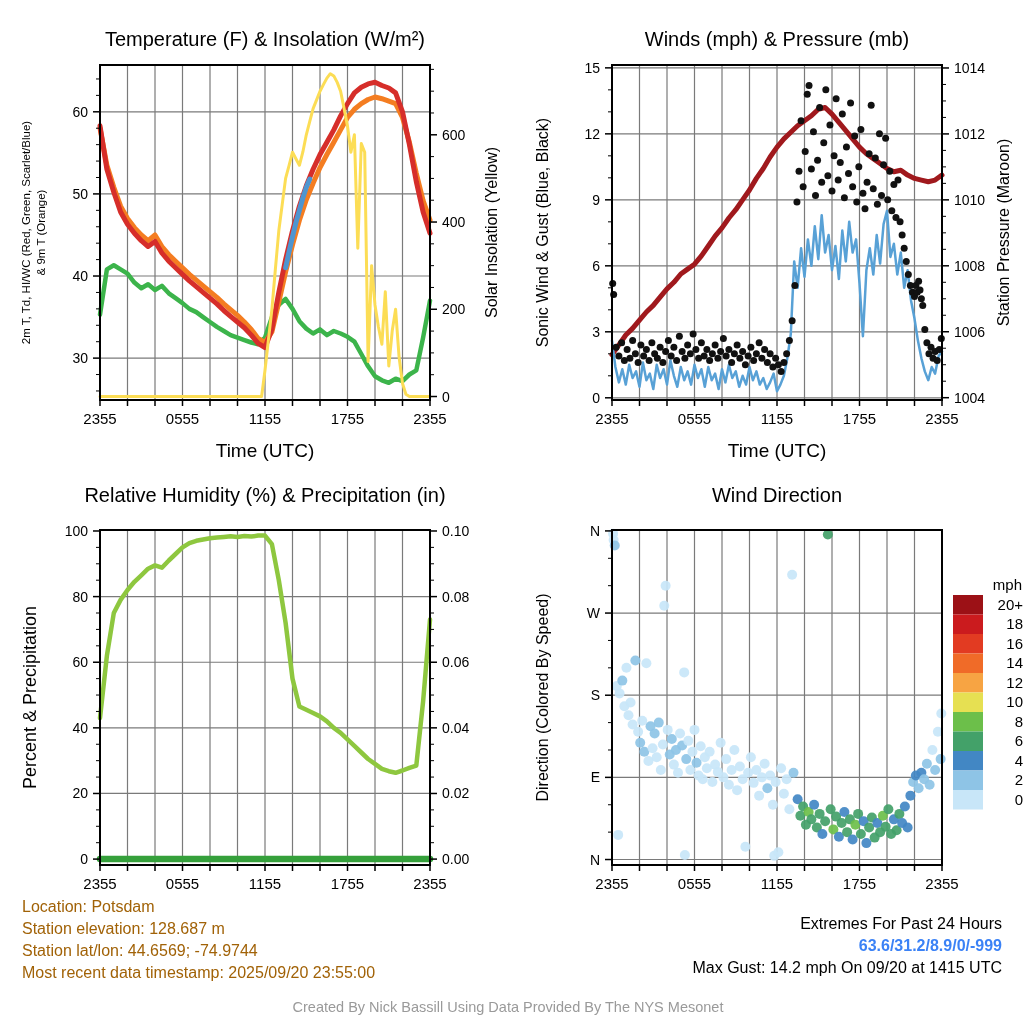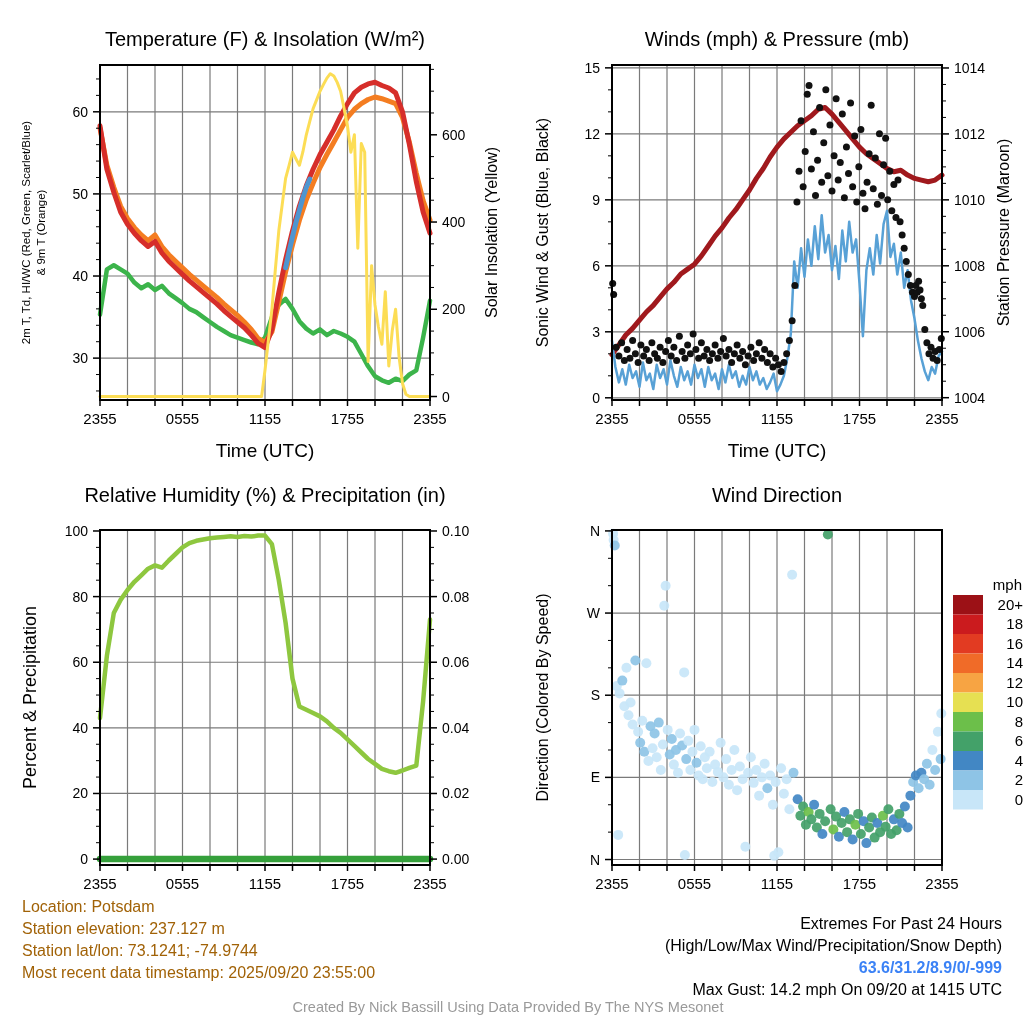--- a/index.html
+++ b/index.html
@@ -654,26 +654,25 @@
           <rect x="953" y="770.5" width="30" height="19.5" fill="#8ec4e6"></rect>
           <text x="1023" y="785" font-size="15" text-anchor="end">2</text>
           <rect x="953" y="790" width="30" height="19.5" fill="#c8e6f8"></rect>
           <text x="1023" y="804.5" font-size="15" text-anchor="end">0</text>
         </g>
       </g>
     </svg>
 
   <div class="footer-left">
     <div>Location: Potsdam</div>
-    <div>Station elevation: 237.127 m</div>
-    <div>Station lat/lon: 73.1241; -74.9744</div>
+    <div>Station elevation: 128.687 m</div>
+    <div>Station lat/lon: 44.6569; -74.9744</div>
     <div>Most recent data timestamp: 2025/09/20 23:55:00</div>
   </div>
 
   <div class="footer-right">
     <div>Extremes For Past 24 Hours</div>
-    <div>(High/Low/Max Wind/Precipitation/Snow Depth)</div>
     <div class="extreme-vals" style="color: #3b82f6;">63.6/31.2/8.9/0/-999</div>
     <div>Max Gust: 14.2 mph On 09/20 at 1415 UTC</div>
   </div>
 
   <div class="credit">Created By Nick Bassill Using Data Provided By The NYS Mesonet</div>
 </div>
 
 </body></html>

